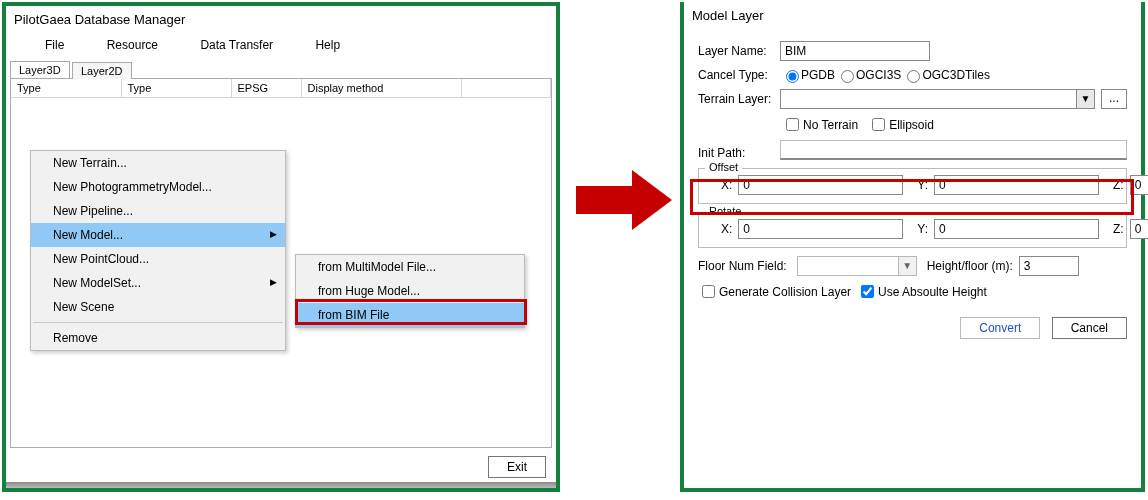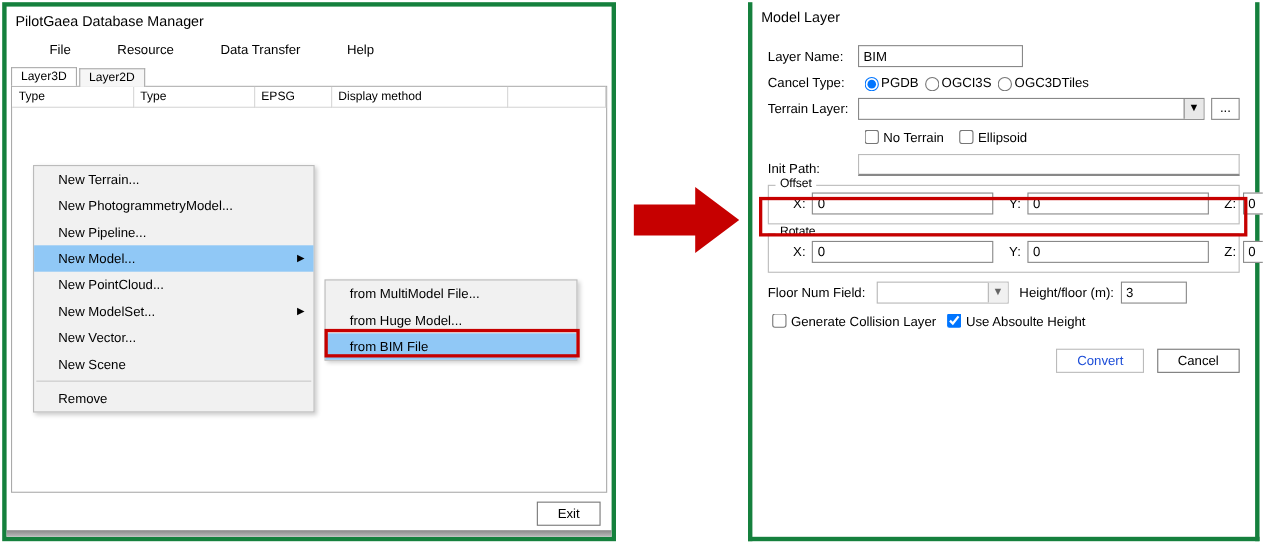--- a/index.html
+++ b/index.html
@@ -90,21 +90,20 @@
   <div class="mi">New Pipeline...</div>
   <div class="mi hi">
     <span>New Model...</span>
     <span class="arrow">▶</span>
   </div>
   <div class="mi">New PointCloud...</div>
   <div class="mi">
     <span>New ModelSet...</span>
     <span class="arrow">▶</span>
   </div>
-  <div class="mi">New Vector...</div>
   <div class="mi">New Scene</div>
   <div class="sep"></div>
   <div class="mi">Remove</div>
 </div>
 
 <div class="ctxmenu ctx2">
   <div class="mi">from MultiModel File...</div>
   <div class="mi">from Huge Model...</div>
   <div class="mi hi">from BIM File</div>
 </div>

